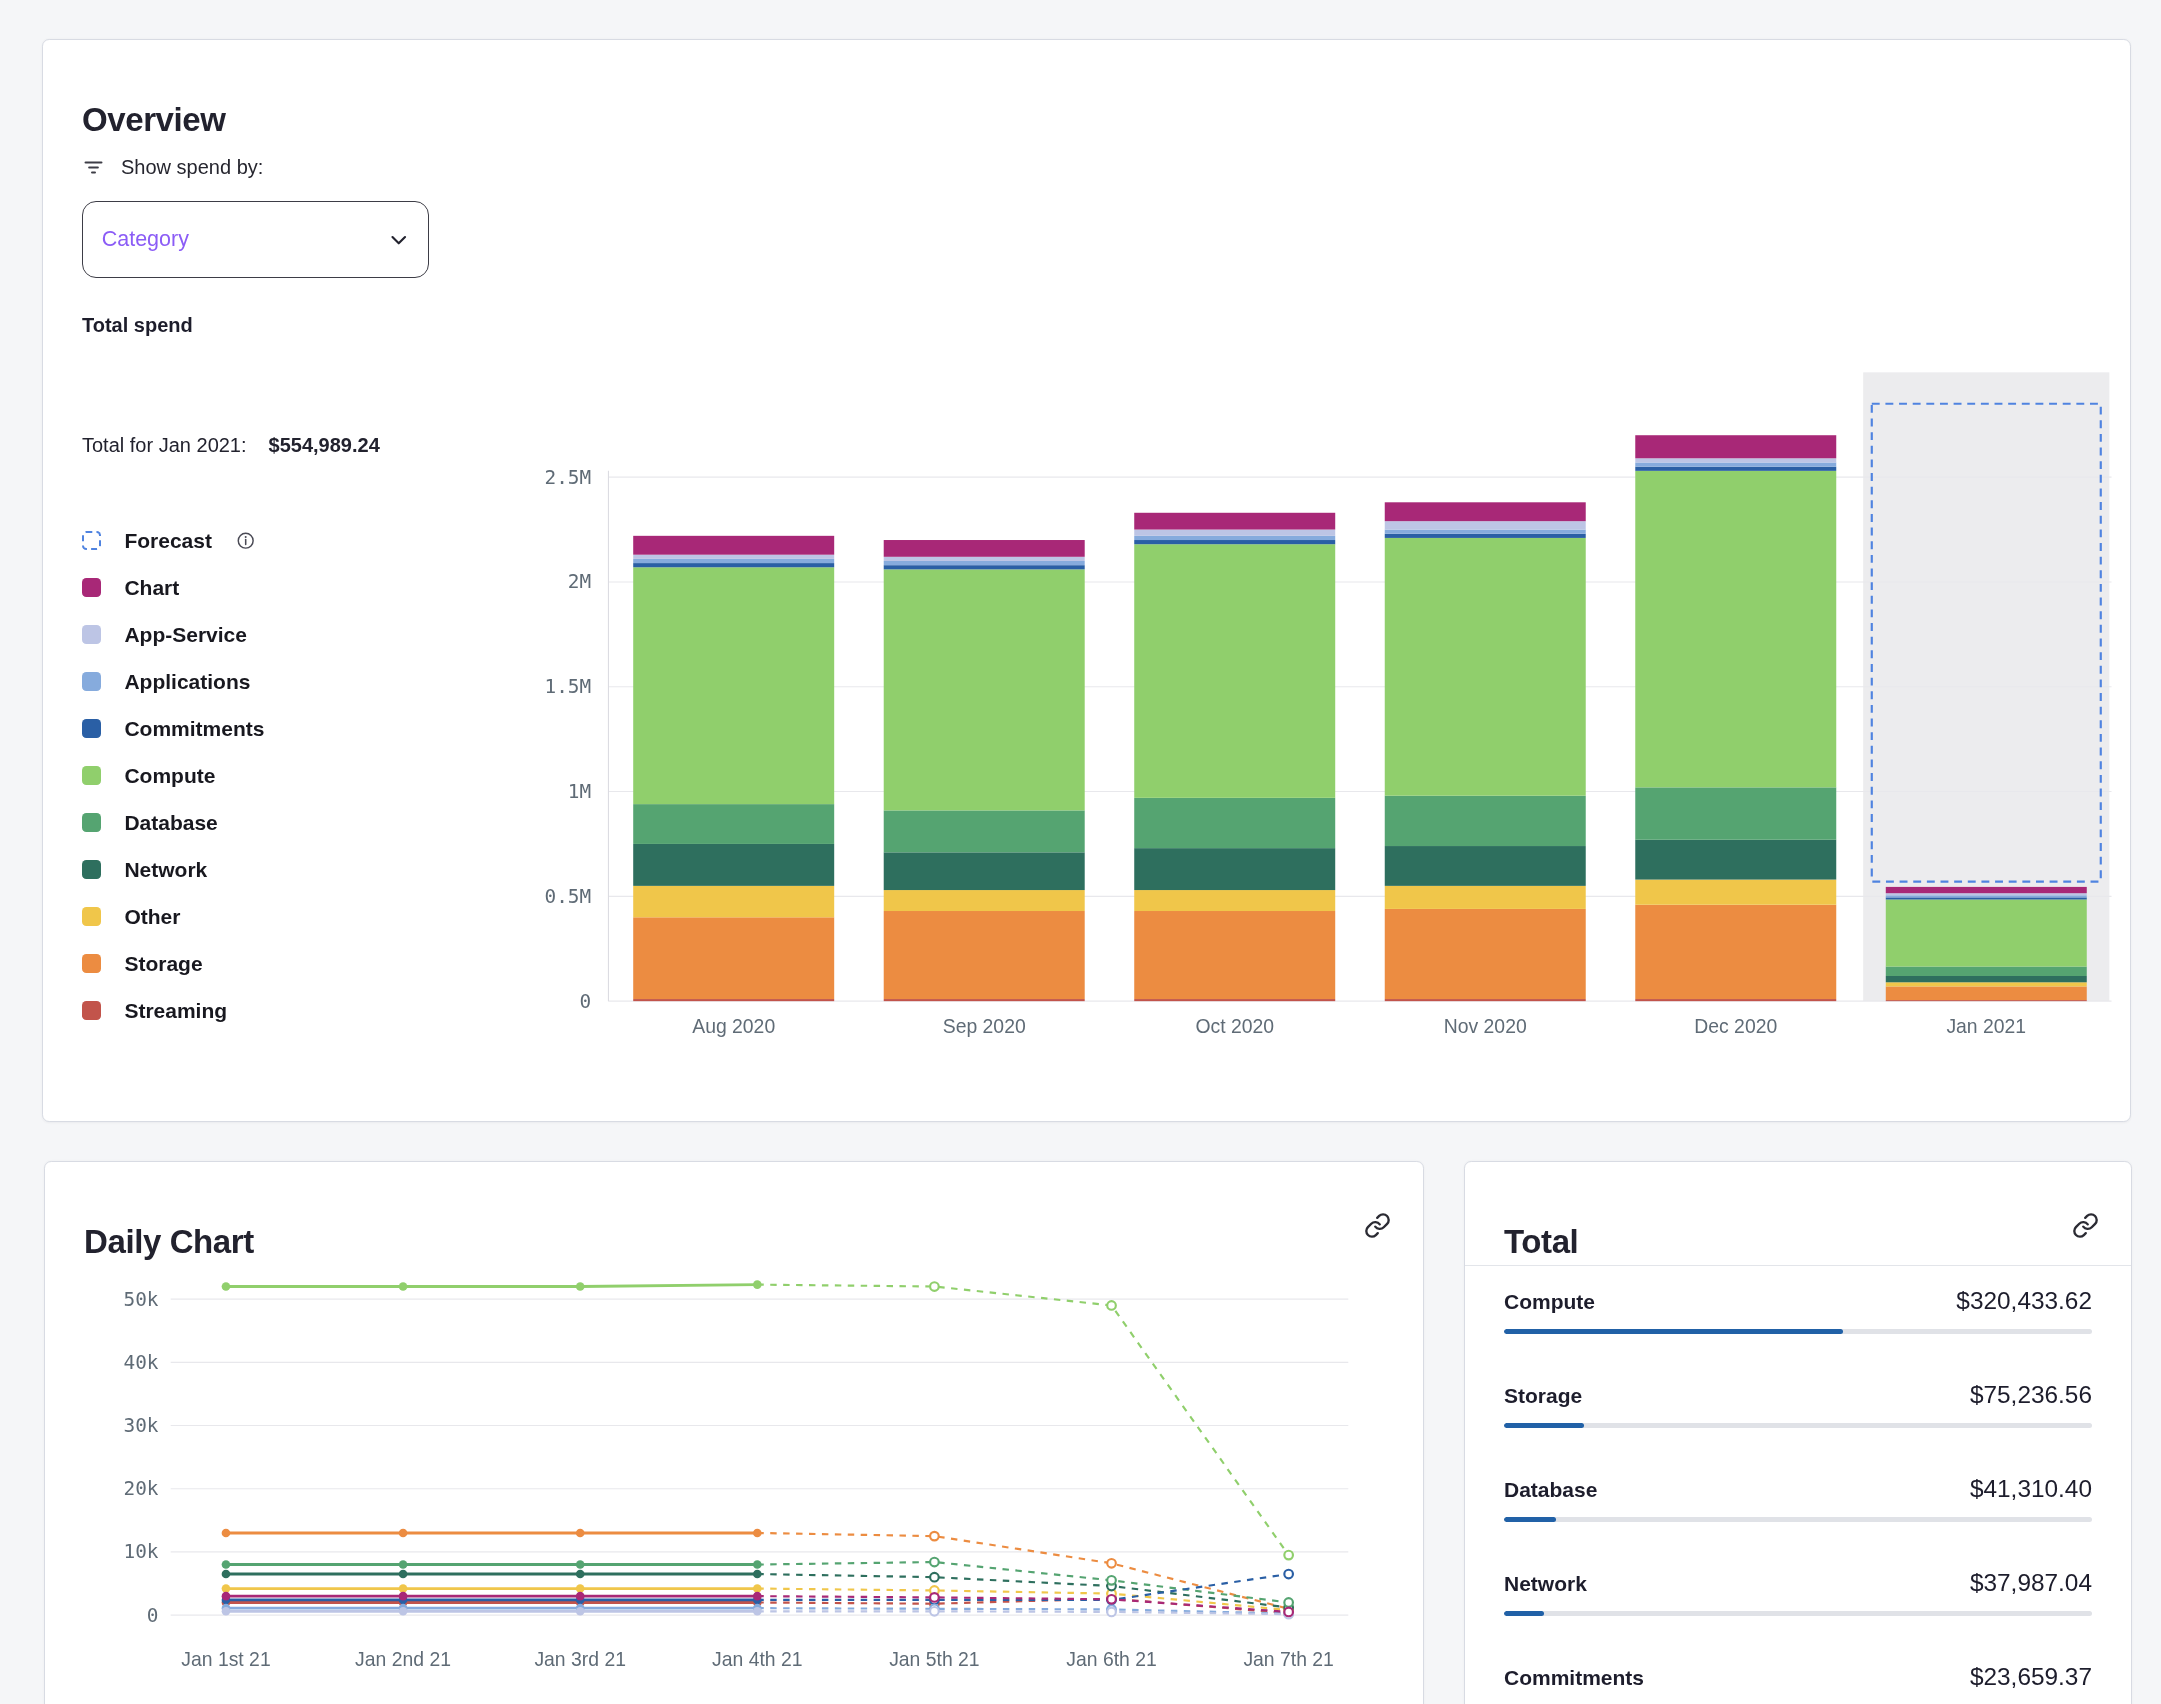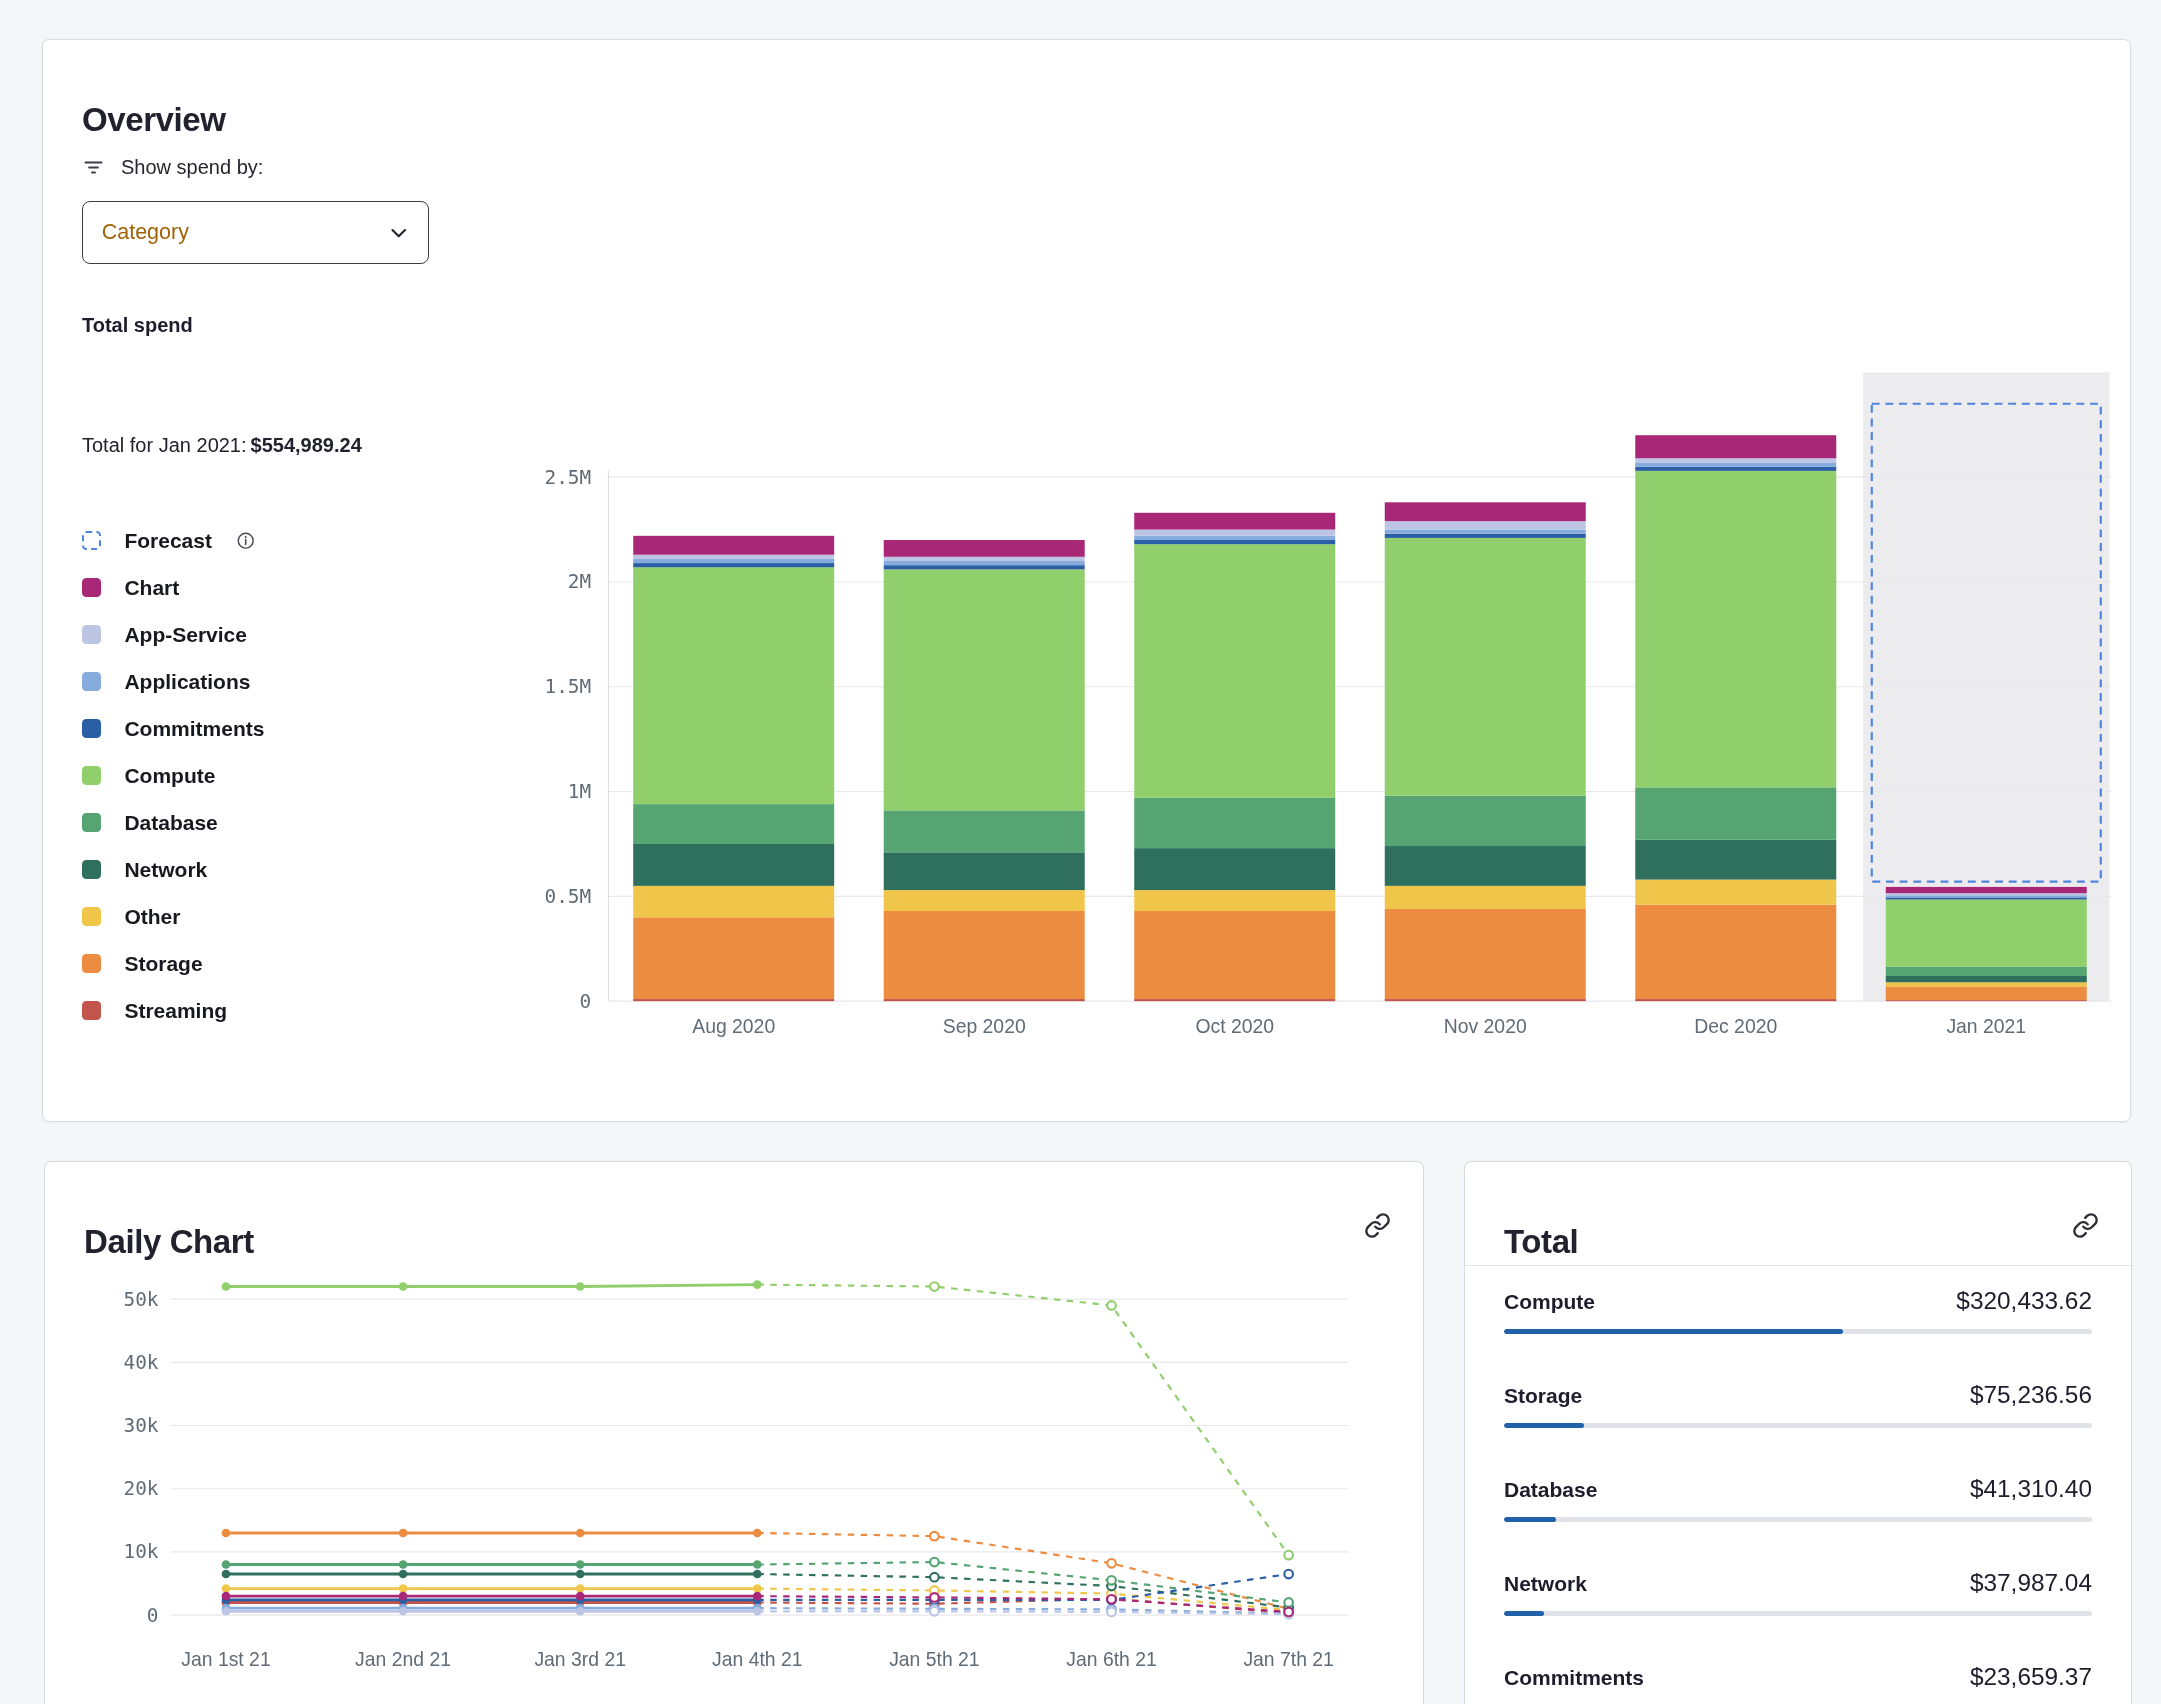--- a/index.html
+++ b/index.html
@@ -5,27 +5,27 @@
   html,body{margin:0;padding:0;width:2161px;height:1705px;overflow:hidden;
     background:#f5f6f8;font-family:"Liberation Sans","DejaVu Sans",sans-serif;color:#1d1d2b;}
   .card{position:absolute;background:#fff;border:0.7px solid #d8dbe3;border-radius:7.2px;
     box-shadow:0 0.7px 2.2px rgba(30,30,50,.05);}
   #overview-card{left:42px;top:39px;width:2087px;height:1081px;}
   #daily-card{left:44px;top:1161px;width:1378px;height:596px;}
   #total-card{left:1464px;top:1161px;width:666px;height:596px;}
   .card-title{position:absolute;left:39px;top:34px;font-size:33px;font-weight:700;color:#22222e;letter-spacing:-0.4px;}
   
   .filter-row{position:absolute;left:39px;top:116px;display:flex;align-items:center;gap:16px;font-size:20px;color:#26262f;}
-  .select{position:absolute;left:39px;top:161px;width:347px;height:63px;border:1.4px solid #3d3d46;border-radius:8px;
+  .select{position:absolute;left:39px;top:161px;width:347px;height:77px;border:1.4px solid #3d3d46;border-radius:14px;
     background:#fff;display:flex;align-items:center;justify-content:space-between;padding:0 18.7px;box-sizing:border-box;
-    font-size:21.5px;color:#a16207;cursor:pointer;}
+    font-size:21.5px;color:#8b5cf6;cursor:pointer;}
   .total-cost-label{position:absolute;left:39px;top:274px;font-size:20px;font-weight:700;}
   .total-cost-value{position:absolute;left:37px;top:304px;font-size:57px;font-weight:400;color:#2c2c35;letter-spacing:-0.7px;}
   .total-for{position:absolute;left:39px;top:394px;font-size:20px;color:#22222e;}
-  .total-for b{margin-left:4px;}
+  .total-for b{margin-left:22px;}
   #legend{position:absolute;left:39px;top:477px;display:flex;flex-direction:column;}
   .legend-item{display:flex;align-items:center;gap:23px;height:47px;cursor:pointer;}
   .swatch{width:19.4px;height:19.4px;border-radius:4.3px;flex:0 0 auto;}
   .swatch.forecast{background:transparent;border:2.2px dashed #4f83e0;box-sizing:border-box;}
   .legend-label{font-size:21px;font-weight:700;color:#18181f;}
   .legend-item svg{margin-left:1.4px;}
   
   #stacked-svg{position:absolute;left:0;top:0;}
   #daily-svg{position:absolute;left:0;top:0;pointer-events:none;}
   text.tick{font-family:"DejaVu Sans Mono",monospace;font-size:27px;fill:#5f6b76;}

